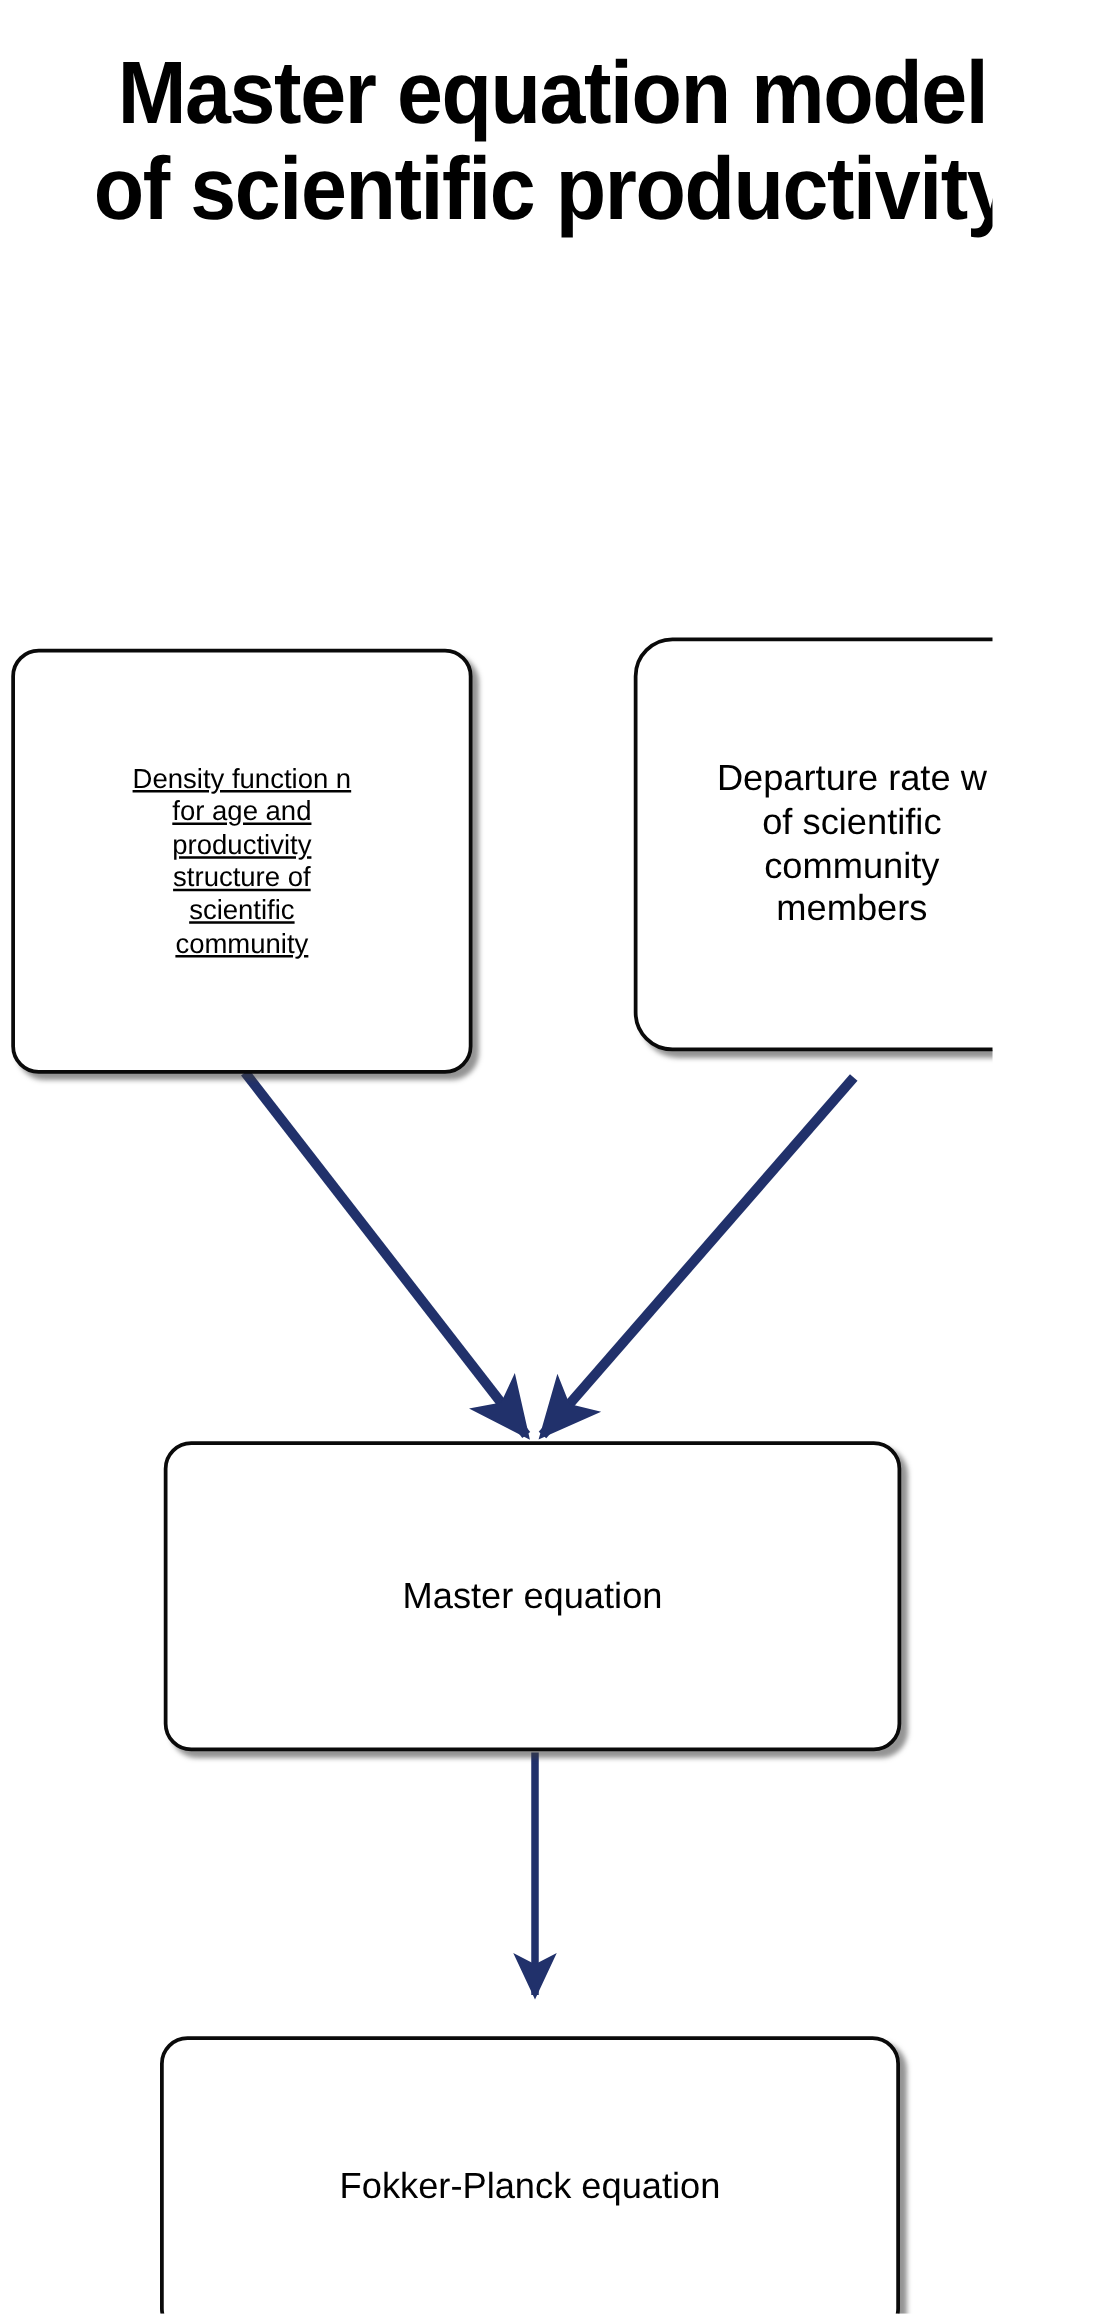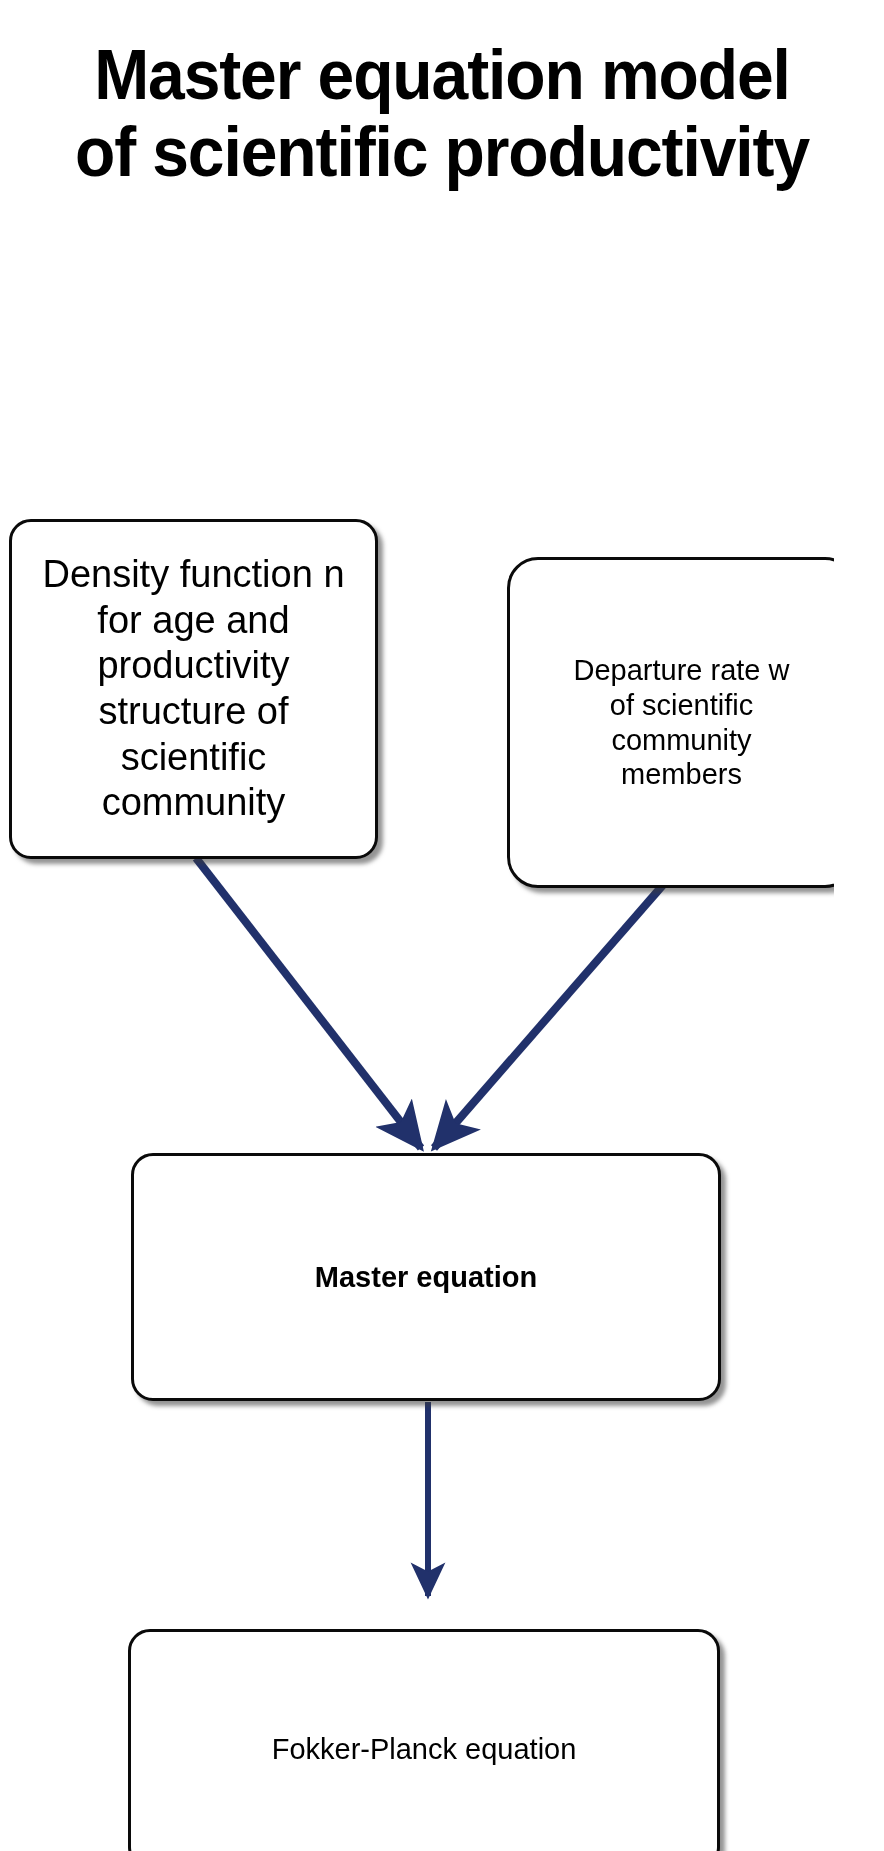--- a/index.html
+++ b/index.html
@@ -7,21 +7,20 @@
     padding: 0;
     background: #ffffff;
   }
   #canvas {
     position: relative;
     width: 794px;
     height: 1851px;
     background: #ffffff;
     overflow: hidden;
     font-family: "Liberation Sans", sans-serif;
-    padding-left: 40px;
   }
 
   
   .title {
     position: absolute;
     left: 0;
     top: 36px;
     width: 884px;
     text-align: center;
     font-family: "Liberation Sans", sans-serif;
@@ -55,38 +54,38 @@
     line-height: 1.20;
     padding: 0 10px;
   }
 
   #node-density {
     left: 9px;
     top: 519px;
     width: 369px;
     height: 340px;
   }
-  #node-density .label { font-size: 38px; }
+  #node-density .label { font-size: 22px; text-decoration: underline; }
 
   #node-departure {
     left: 507px;
-    top: 557px;
+    top: 510px;
     width: 349px;
     height: 331px;
     border-radius: 31px;
   }
   #node-departure .label { font-size: 29px; }
 
   #node-master {
     left: 131px;
     top: 1153px;
     width: 590px;
     height: 248px;
   }
-  #node-master .label { font-size: 29px; font-weight: bold; }
+  #node-master .label { font-size: 29px; }
 
   #node-fokker {
     left: 128px;
     top: 1601px;
     width: 592px;
     height: 240px;
     margin-top: 28px;
   }
   #node-fokker .label { font-size: 29px; }
 

